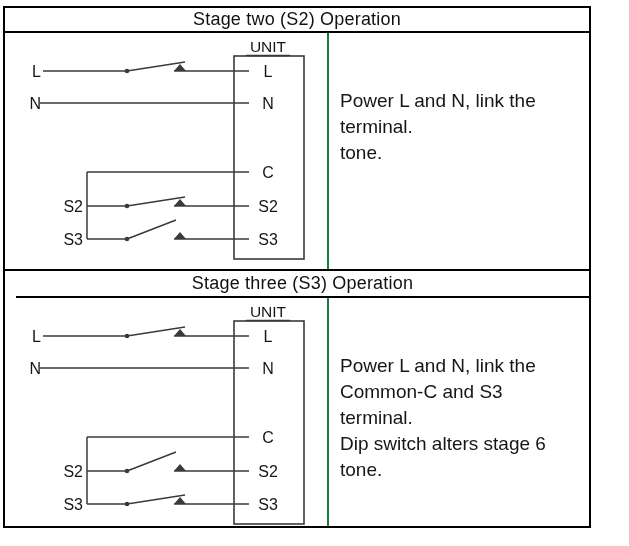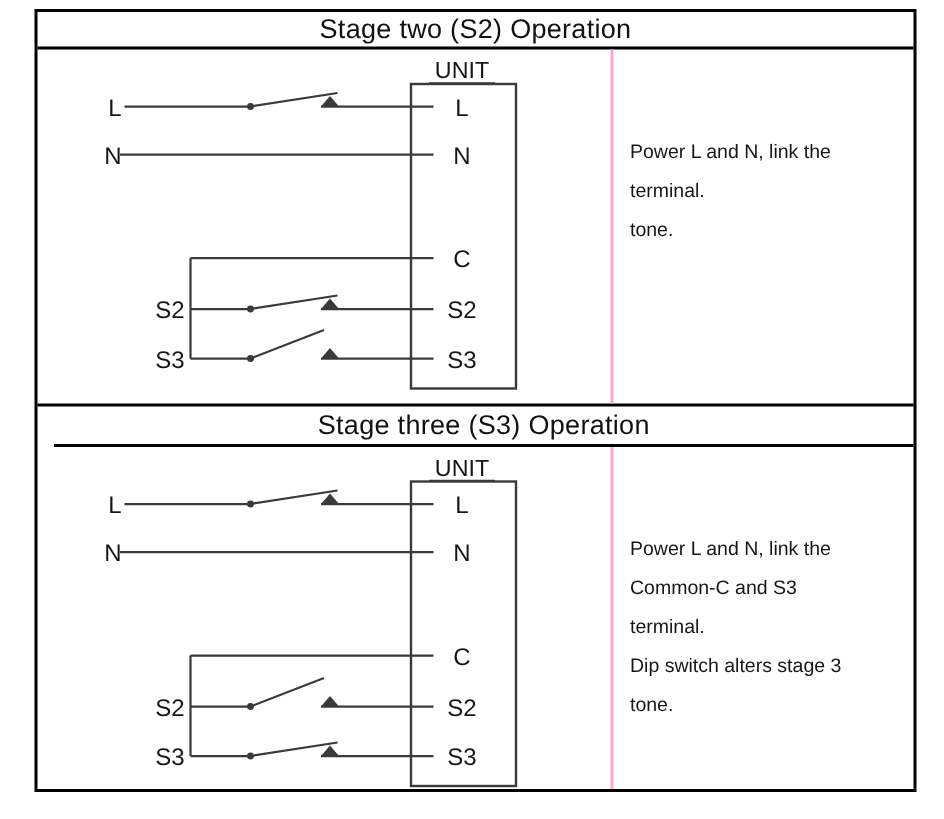--- a/index.html
+++ b/index.html
@@ -2,43 +2,42 @@
 <html><head>
 <meta charset="utf-8">
 <style>
   html,body{margin:0;padding:0;}
   body{
     width:629px;height:546px;position:relative;background:#ffffff;
     font-family:"Liberation Sans", sans-serif;color:#111111;
     -webkit-font-smoothing:antialiased;
   }
   .doc-table{
-    position:absolute;left:23px;top:6px;width:588px;height:522px;
+    position:absolute;left:3px;top:6px;width:588px;height:522px;
     border:2px solid #000;box-sizing:border-box;
     display:flex;flex-direction:column;background:#fff;
   }
   .title-row{
     flex:0 0 auto;height:23px;border-bottom:2px solid #000;
     display:flex;align-items:center;justify-content:center;
     font-size:18px;letter-spacing:0.2px;
   }
   .title-row.second{height:25px;margin-left:11px;}
   .content-row{display:flex;flex:0 0 auto;}
   .content-row.row1{height:238px;border-bottom:2px solid #000;box-sizing:border-box;}
   .content-row.row2{flex:1 1 auto;}
   .diagram-cell{
-    flex:0 0 auto;width:384px;border-right:2px solid #f9a8d4;box-sizing:border-box;
+    flex:0 0 auto;width:324px;border-right:2px solid #15803d;box-sizing:border-box;
     overflow:hidden;
-    padding-left:20px;
   }
   .diagram-cell svg{display:block;}
   .text-cell{
     flex:1 1 auto;box-sizing:border-box;
     padding:55px 6px 0 11px;
-    font-size:13px;line-height:26px;color:#161616;
+    font-size:19px;line-height:26px;color:#161616;
   }
 </style>
 </head>
 <body>
 
 <div class="page">
   <div class="doc-table">
 
     <div class="title-row">
       <span>Stage two (S2) Operation</span>
@@ -122,19 +121,19 @@
             <text x="263" y="76" text-anchor="middle" font-size="16" fill="#161616" font-family="&quot;Liberation Sans&quot;, sans-serif">N</text>
             <text x="263" y="145" text-anchor="middle" font-size="16" fill="#161616" font-family="&quot;Liberation Sans&quot;, sans-serif">C</text>
             <text x="263" y="179" text-anchor="middle" font-size="16" fill="#161616" font-family="&quot;Liberation Sans&quot;, sans-serif">S2</text>
             <text x="263" y="212" text-anchor="middle" font-size="16" fill="#161616" font-family="&quot;Liberation Sans&quot;, sans-serif">S3</text>
           </svg>
       </div>
       <div class="text-cell">
         <div>Power L and N, link the</div>
         <div>Common-C and S3</div>
         <div>terminal.</div>
-        <div>Dip switch alters stage 3</div>
+        <div>Dip switch alters stage 6</div>
         <div>tone.</div>
       </div>
     </div>
 
   </div>
 </div>
 
 </body></html>

